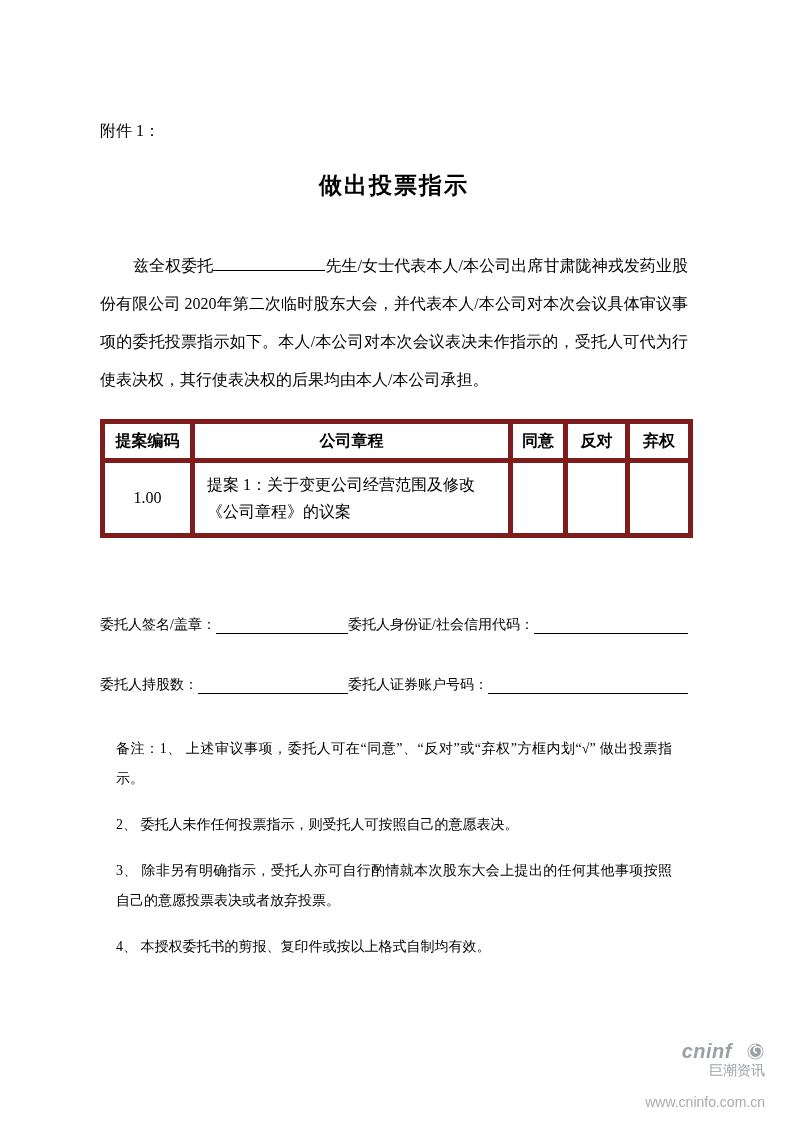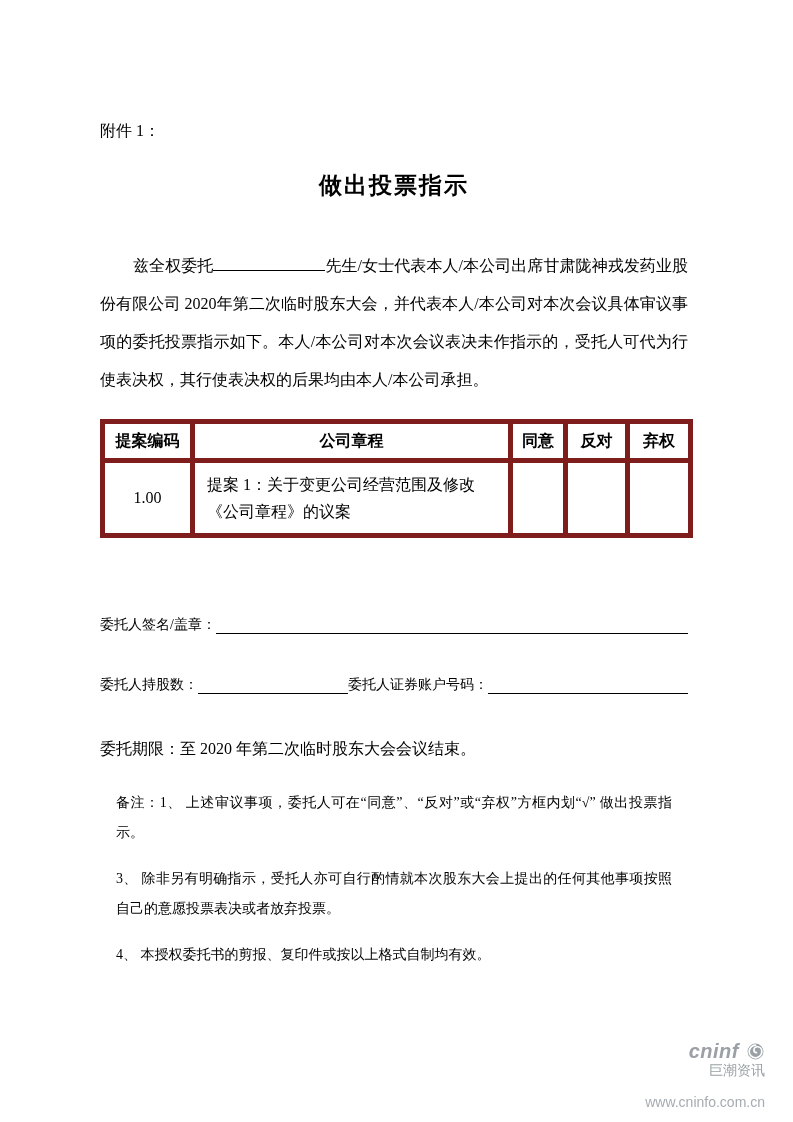--- a/index.html
+++ b/index.html
@@ -105,21 +105,21 @@
     bottom: 12px;
     text-align: right;
     color: #8e9499;
     font-family: "Liberation Sans", "DejaVu Sans", sans-serif;
     line-height: 1.1;
   }
   .logo-row {
     display: flex;
     align-items: center;
     justify-content: flex-end;
-    gap: 7px;
+    gap: 14px;
   }
   .logo-text {
     font-size: 20px;
     font-weight: bold;
     font-style: italic;
     color: #9aa0a5;
     letter-spacing: 0.5px;
   }
   .logo-icon { width: 19px; height: 19px; display: inline-block; }
   .logo-sub { font-size: 14px; margin-top: 1px; color: #9aa0a5; }
@@ -165,39 +165,40 @@
       </tbody>
     </table>
 
     <div class="sig-block">
       <div class="sig-row">
         <span class="seg seg-left">
           <span>委托人签名/盖章：</span>
           <span class="blank"></span>
         </span>
         <span class="seg seg-right">
+          <span>委托人身份证/社会信用代码：</span>
           <span class="blank"></span>
         </span>
       </div>
       <div class="sig-row">
         <span class="seg seg-left">
           <span>委托人持股数：</span>
           <span class="blank"></span>
         </span>
         <span class="seg seg-right">
           <span>委托人证券账户号码：</span>
           <span class="blank"></span>
         </span>
       </div>
     </div>
 
-    <p class="period-line">委托期限：至 2020 年第二次临时股东大会会议结束。</p>
 
     <div class="notes">
       <p class="note">备注：1、 上述审议事项，委托人可在“同意”、“反对”或“弃权”方框内划“√” 做出投票指示。</p>
+      <p class="note">2、 委托人未作任何投票指示，则受托人可按照自己的意愿表决。</p>
       <p class="note">3、 除非另有明确指示，受托人亦可自行酌情就本次股东大会上提出的任何其他事项按照自己的意愿投票表决或者放弃投票。</p>
       <p class="note">4、 本授权委托书的剪报、复印件或按以上格式自制均有效。</p>
     </div>
 
   </div>
 
   <div class="footer-logo">
     <div class="logo-row">
       <span class="logo-text">cninf</span>
       <svg class="logo-icon" viewBox="0 0 24 24">

